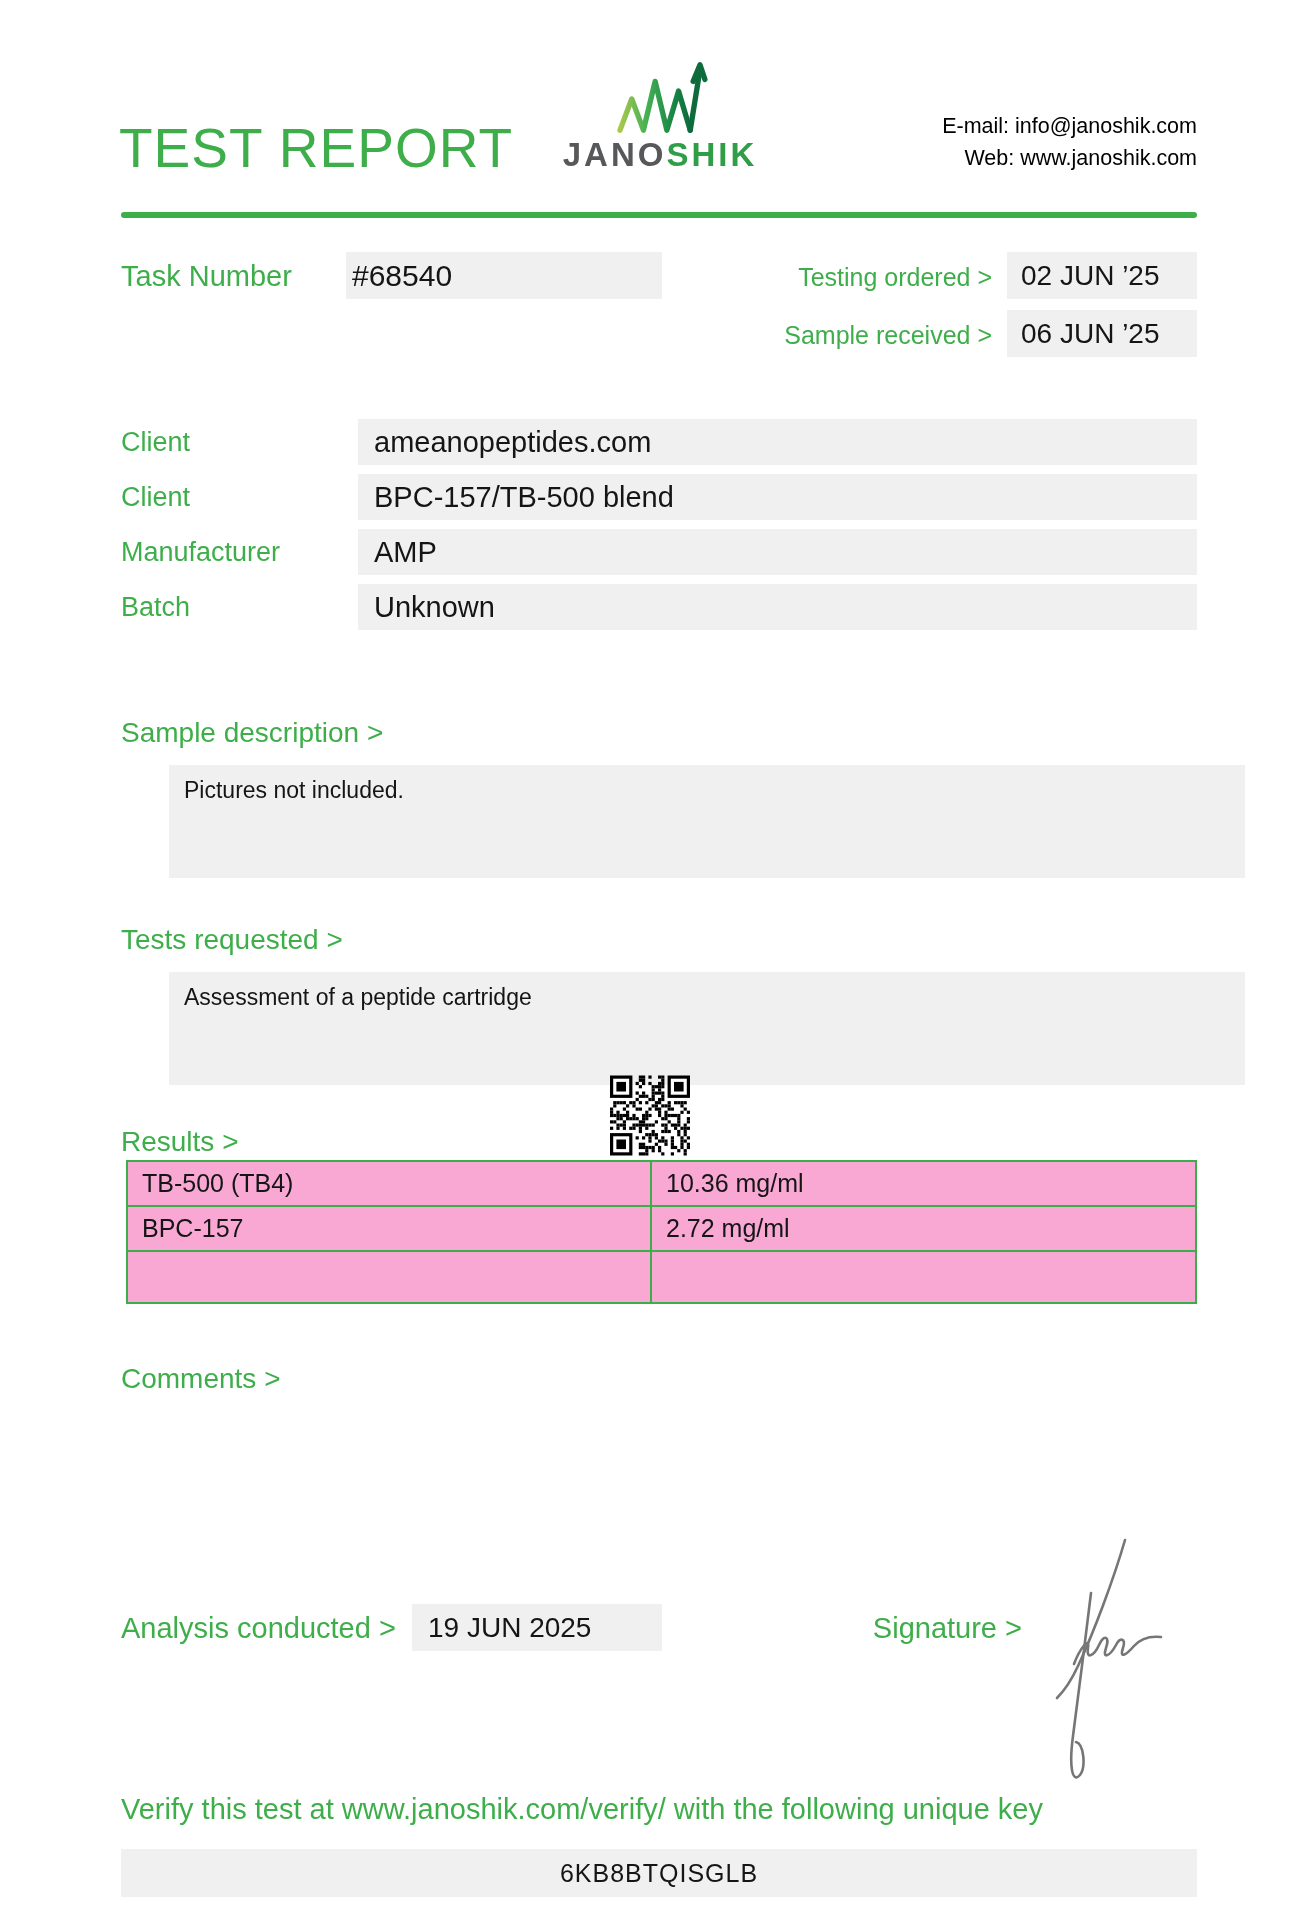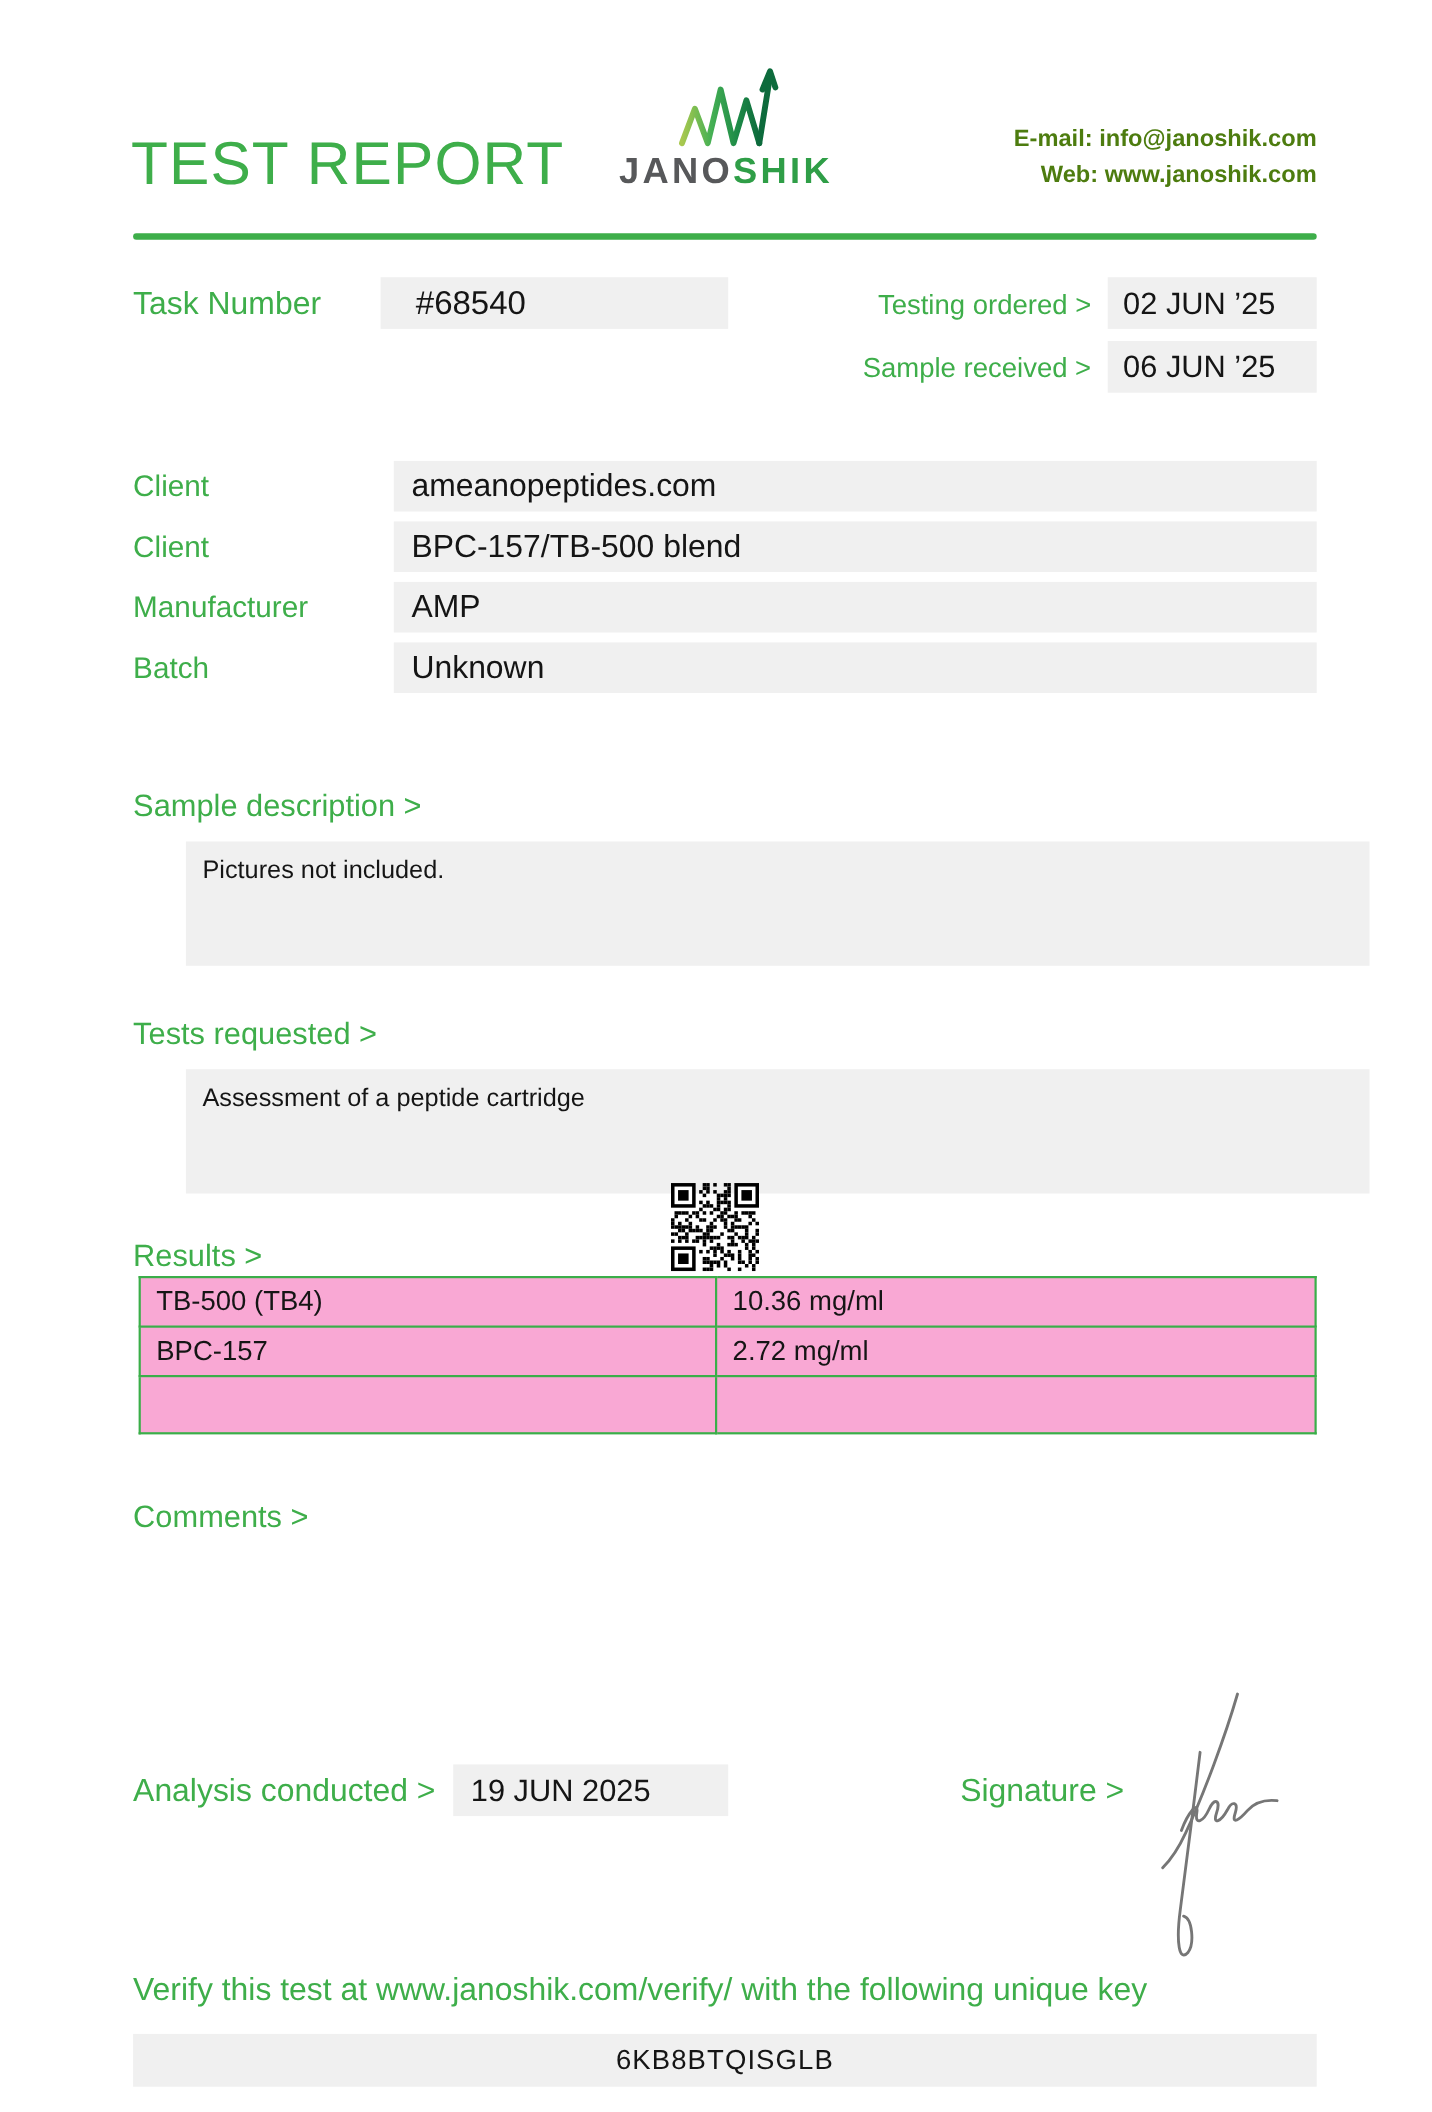--- a/index.html
+++ b/index.html
@@ -9,32 +9,32 @@
 
   .abs { position:absolute; }
 
   
   .title { left:119px; top:116px; font-size:55px; font-weight:400; letter-spacing:1px; color:#3EAE4A; }
   .logo-block { left:560px; top:56px; width:200px; text-align:center; }
   .logo-icon-wrap { display:block; height:80px; }
   .logo-text { font-size:33px; font-weight:700; letter-spacing:3px; white-space:nowrap; }
   .logo-gray { color:#57585a; }
   .logo-green { color:#2f9e47; }
-  .contact { left:830px; top:110px; width:367px; text-align:right; font-size:21.5px; color:#4d7c0f; line-height:1.5;font-weight:bold; }
+  .contact { left:830px; top:110px; width:367px; text-align:right; font-size:21.5px; color:#000000; line-height:1.5; }
 
   .rule { left:121px; top:212px; width:1076px; height:6px; background:#3EAE4A; border-radius:3px; }
 
   
   .g-label { color:#3EAE4A; font-weight:400; }
   .task-label { left:121px; top:260px; font-size:29px; }
   .date-label-1 { left:700px; top:263px; width:292px; text-align:right; font-size:25px; }
   .date-label-2 { left:700px; top:321px; width:292px; text-align:right; font-size:25px; }
 
   .graybox { background:#f0f0f0; color:#151515; display:flex; align-items:center; }
-  .task-value { left:346px; top:252px; width:316px; height:47px; font-size:30px; padding-left:32px; }
+  .task-value { left:346px; top:252px; width:316px; height:47px; font-size:30px; padding-left:6px; }
   .date-value-1 { left:1007px; top:252px; width:190px; height:47px; font-size:28px; padding-left:14px; }
   .date-value-2 { left:1007px; top:310px; width:190px; height:47px; font-size:28px; padding-left:14px; }
 
   .info-label { left:121px; font-size:27px; height:46px; display:flex; align-items:center; }
   .info-value { left:358px; width:839px; height:46px; font-size:29px; padding-left:16px; }
 
   .section-heading { left:121px; font-size:28px; }
   .section-box { left:121px; width:1076px; background:#f0f0f0; color:#151515; font-size:23px; padding:12px 15px; align-items:flex-start; display:block;margin-left:48px; }
 
   

